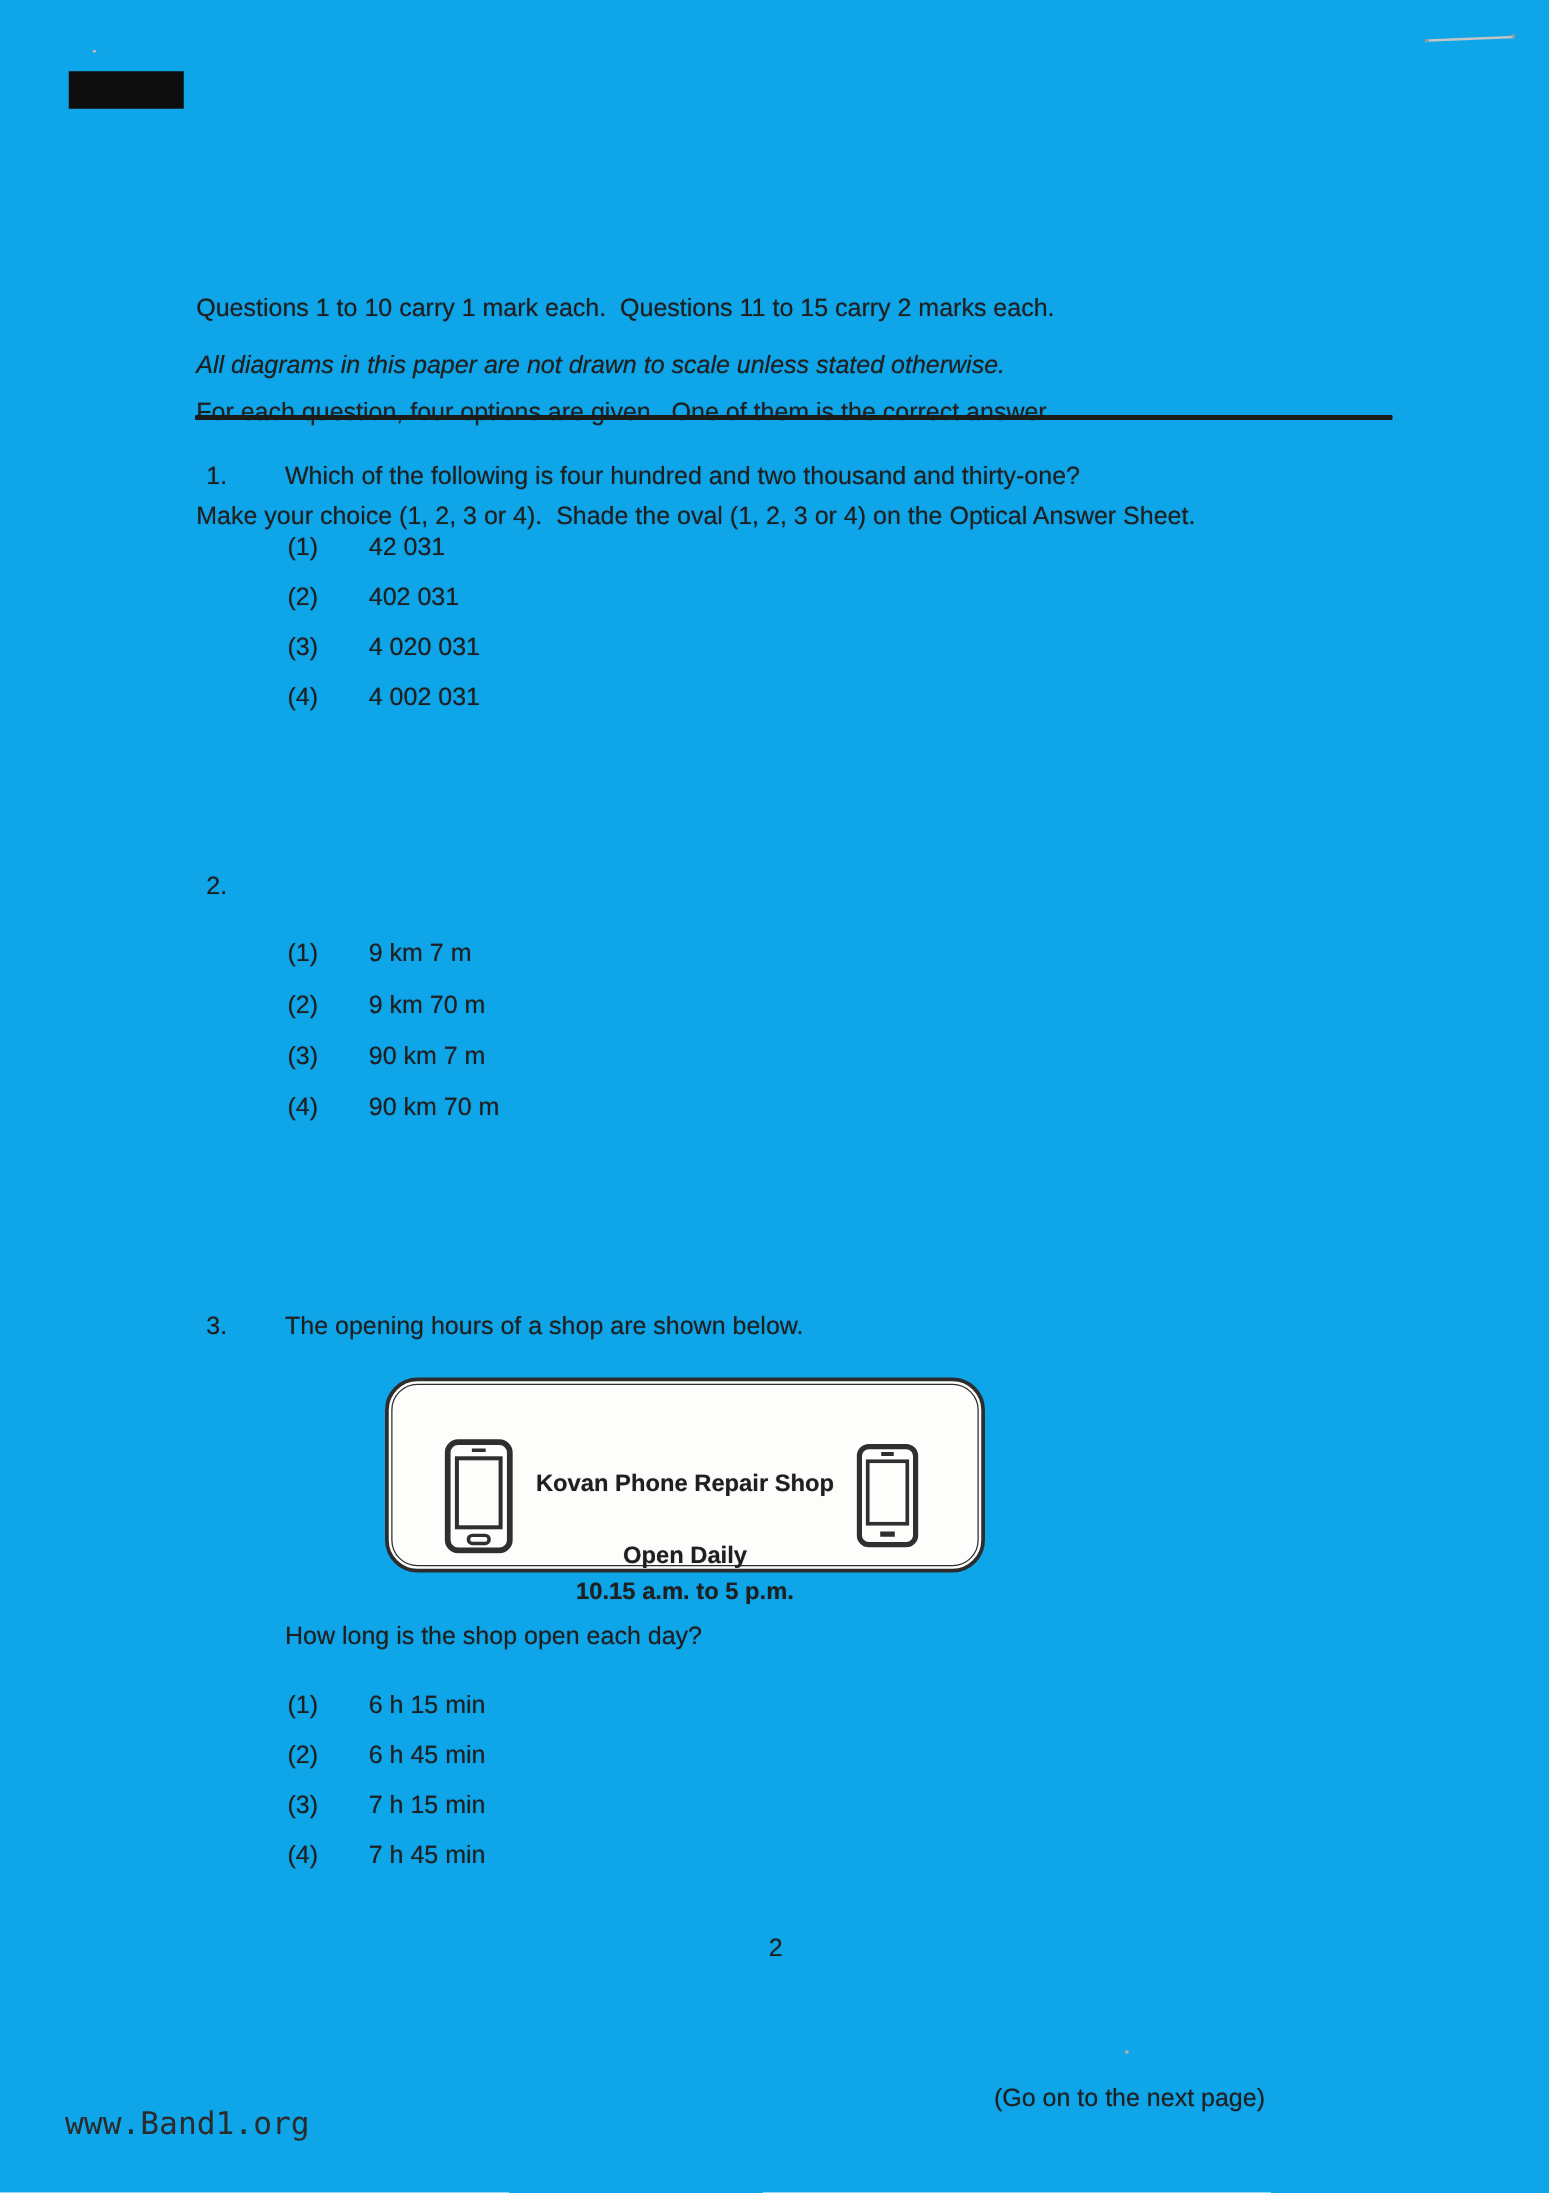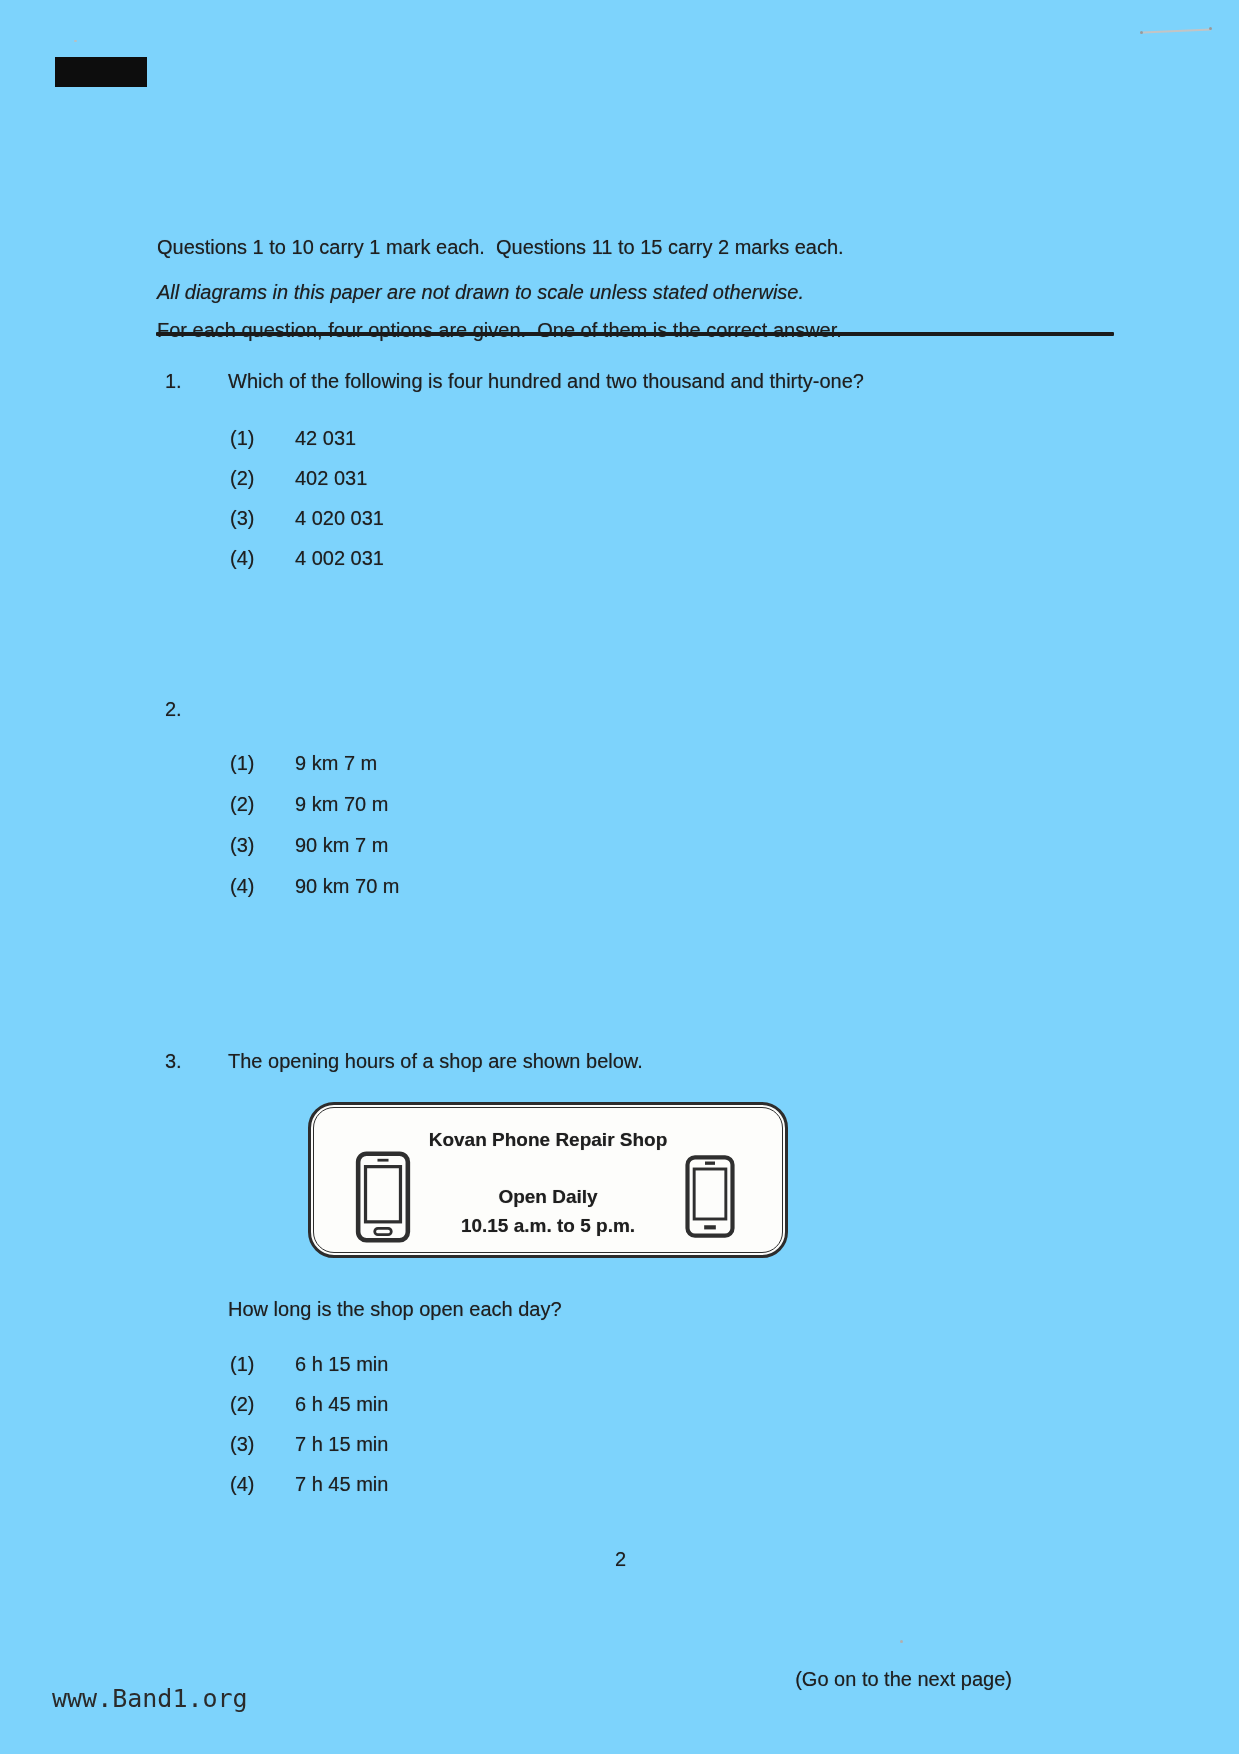--- a/index.html
+++ b/index.html
@@ -1,18 +1,18 @@
 <!DOCTYPE html>
 <html><head>
 <meta charset="utf-8">
 <style>
   html,body { margin:0; padding:0; background:#ffffff; }
   .page {
     position:relative; width:1239px; height:1754px;
-    background:#7dd3fc; overflow:hidden;
+    background:#0ea5e9; overflow:hidden;
     font-family:"Liberation Sans", sans-serif;
     color:#1f1f1f;
     text-shadow:0 0 0.7px rgba(30,30,30,0.55);
   }
 
   .redaction { position:absolute; left:55px; top:57px; width:92px; height:30px; background:#0d0d0d; }
 
   .artifact-line { position:absolute; left:1143px; top:30px; width:68px; height:1.5px;
     background:#c4c4c4; transform:rotate(-2.5deg); }
   .artifact-dot { position:absolute; background:#9a9a9a; border-radius:50%; }
@@ -28,21 +28,21 @@
 
   .q-row { position:absolute; left:165px; display:flex; font-size:20px; line-height:26px; }
   .q-row .num { width:63px; flex:0 0 auto; }
   .opt-row { position:absolute; left:230px; display:flex; font-size:20px; line-height:26px; }
   .opt-row .lab { width:65px; flex:0 0 auto; }
 
   .fig-box { position:absolute; left:308px; top:1102px; width:480px; height:156px;
     border:3px solid #2d2d2d; border-radius:26px; box-sizing:border-box; background:#fdfdfb; }
   .fig-box-inner { position:absolute; inset:2px; border:1.5px solid #2d2d2d; border-radius:21px; }
   .fig-line { position:absolute; left:0; right:0; text-align:center;
-    font-size:19px; font-weight:bold; }
+    font-size:19px; font-weight:bold;margin-top:48px; }
   .fig-line.l1 { top:24px; }
   .fig-line.l2 { top:81px; }
   .fig-line.l3 { top:110px; }
   .phone { position:absolute; }
   .phone svg { width:100%; height:100%; display:block; }
 
   .page-number { position:absolute; left:615px; top:1548px; font-size:20px; }
   .go-on { position:absolute; right:227px; top:1668px; font-size:20px; }
   .site-footer { position:absolute; left:52px; top:1684px;
     font-family:"DejaVu Sans Mono", monospace; font-size:25px; color:#2b2b2b; text-shadow:none; }
@@ -55,20 +55,21 @@
   <div class="redaction"></div>
   <div class="artifact-line"></div>
   <div class="artifact-dot" style="left:1140px; top:31px; width:3px; height:3px;"></div>
   <div class="artifact-dot" style="left:1209px; top:27px; width:3px; height:3px;"></div>
   <div class="artifact-dot" style="left:74px; top:40px; width:3px; height:2px; background:#bdbdbd;"></div>
   <div class="artifact-dot" style="left:900px; top:1640px; width:3px; height:3px; background:#b0b0b0;"></div>
 
   <div class="instructions">
     <div>Questions 1 to 10 carry 1 mark each.  Questions 11 to 15 carry 2 marks each.</div>
     <div>For each question, four options are given.  One of them is the correct answer.</div>
+    <div>Make your choice (1, 2, 3 or 4).  Shade the oval (1, 2, 3 or 4) on the Optical Answer Sheet.</div>
   </div>
   <div class="note">All diagrams in this paper are not drawn to scale unless stated otherwise.</div>
   <div class="rule"></div>
 
   <div class="q-row" style="top:368px;">
     <span class="num">1.</span>
     <span>Which of the following is four hundred and two thousand and thirty-one?</span>
   </div>
   <div class="opt-row" style="top:425px;">
     <span class="lab">(1)</span>

